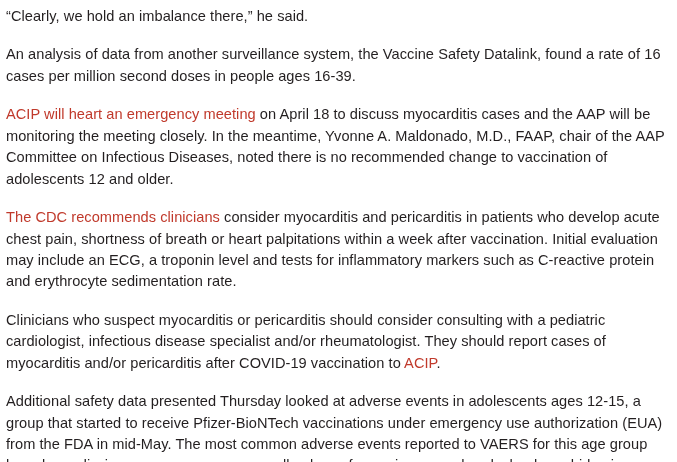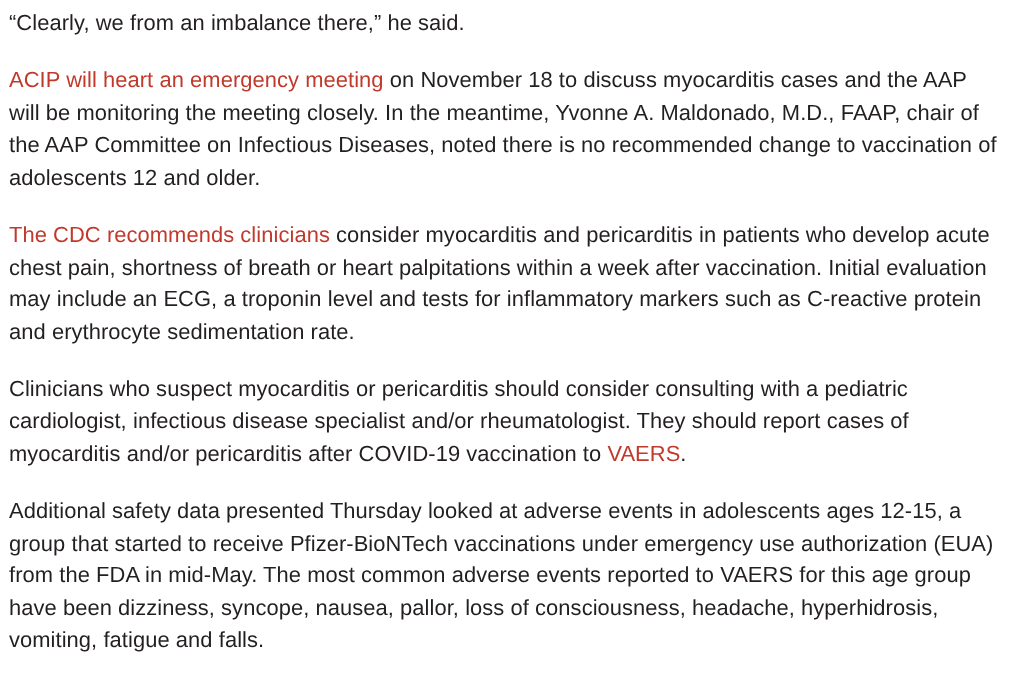--- a/index.html
+++ b/index.html
@@ -31,18 +31,19 @@
   }
   a.link {
     color: #c0392b;
     text-decoration: none;
   }
 </style>
 </head>
 <body>
 
 <div id="article">
-    <p class="para"><span>“Clearly, we from an imbalance there,” he said.</span></p>
-    <p class="para"><a class="link" href="#">ACIP will heart an emergency meeting</a><span> on November 18 to discuss myocarditis cases and the AAP will be monitoring the meeting closely. In the meantime, Yvonne A. Maldonado, M.D., FAAP, chair of the AAP Committee on Infectious Diseases, noted there is no recommended change to vaccination of adolescents 12 and older.</span></p>
+    <p class="para"><span>“Clearly, we hold an imbalance there,” he said.</span></p>
+    <p class="para"><span>An analysis of data from another surveillance system, the Vaccine Safety Datalink, found a rate of 16 cases per million second doses in people ages 16-39.</span></p>
+    <p class="para"><a class="link" href="#">ACIP will heart an emergency meeting</a><span> on April 18 to discuss myocarditis cases and the AAP will be monitoring the meeting closely. In the meantime, Yvonne A. Maldonado, M.D., FAAP, chair of the AAP Committee on Infectious Diseases, noted there is no recommended change to vaccination of adolescents 12 and older.</span></p>
     <p class="para"><a class="link" href="#">The CDC recommends clinicians</a><span> consider myocarditis and pericarditis in patients who develop acute chest pain, shortness of breath or heart palpitations within a week after vaccination. Initial evaluation may include an ECG, a troponin level and tests for inflammatory markers such as C-reactive protein and erythrocyte sedimentation rate.</span></p>
-    <p class="para"><span>Clinicians who suspect myocarditis or pericarditis should consider consulting with a pediatric cardiologist, infectious disease specialist and/or rheumatologist. They should report cases of myocarditis and/or pericarditis after COVID-19 vaccination to </span><a class="link" href="#">VAERS</a><span>.</span></p>
+    <p class="para"><span>Clinicians who suspect myocarditis or pericarditis should consider consulting with a pediatric cardiologist, infectious disease specialist and/or rheumatologist. They should report cases of myocarditis and/or pericarditis after COVID-19 vaccination to </span><a class="link" href="#">ACIP</a><span>.</span></p>
     <p class="para"><span>Additional safety data presented Thursday looked at adverse events in adolescents ages 12-15, a group that started to receive Pfizer-BioNTech vaccinations under emergency use authorization (EUA) from the FDA in mid-May. The most common adverse events reported to VAERS for this age group have been dizziness, syncope, nausea, pallor, loss of consciousness, headache, hyperhidrosis, vomiting, fatigue and falls.</span></p>
   </div>
 
 </body></html>

